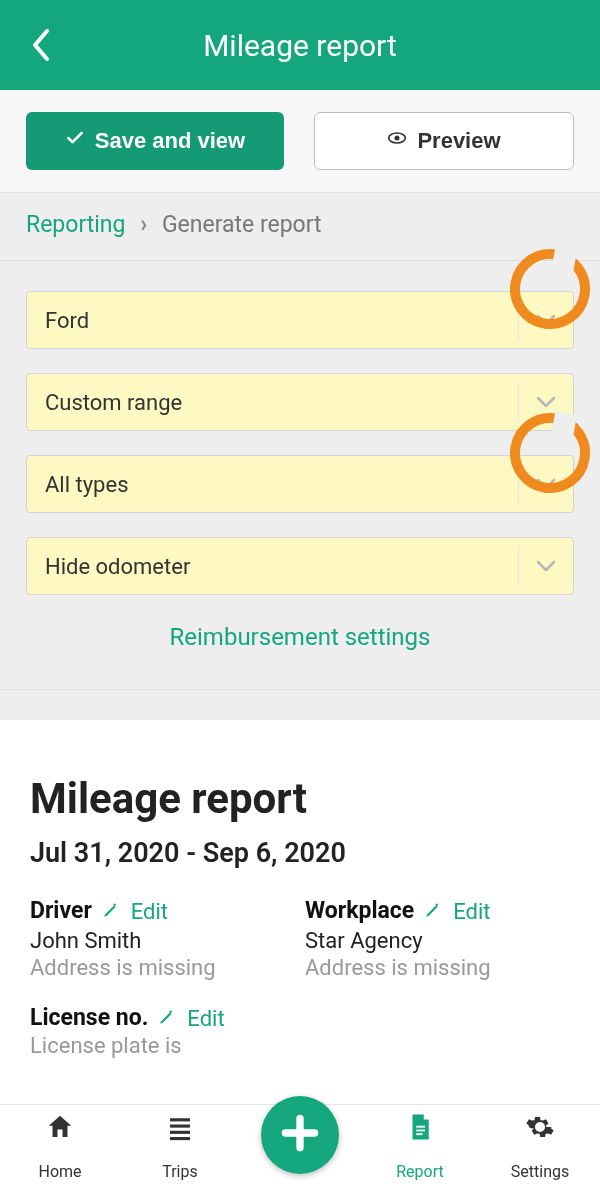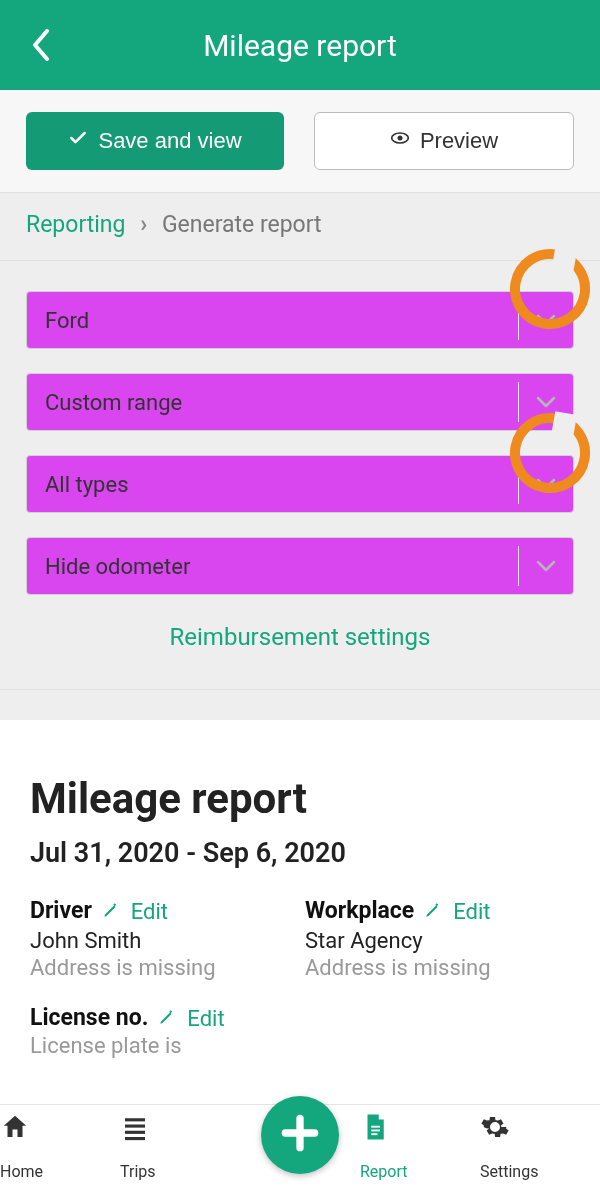--- a/index.html
+++ b/index.html
@@ -5,32 +5,32 @@
   * { box-sizing: border-box; margin: 0; padding: 0; }
   html, body { width: 600px; height: 1188px; font-family: -apple-system, "Segoe UI", Roboto, Arial, sans-serif; background: #f2f2f2; overflow: hidden; }
   .screen { width: 600px; height: 1188px; display: flex; flex-direction: column; position: relative; }
 
   .topbar { background: #14a77d; height: 90px; display: flex; align-items: center; position: relative; }
   .back { position: absolute; left: 20px; top: 25px; width: 40px; height: 40px; display: flex; align-items: center; justify-content: center; }
   .back svg { stroke: #fff; }
   .topbar-title { margin: 0 auto; color: #fff; font-size: 30px; font-weight: 400; }
 
   .actions { background: #f7f7f7; padding: 22px 26px; display: flex; gap: 30px; border-bottom: 1px solid #e0e0e0; }
-  .btn { flex: 1; height: 58px; border-radius: 6px; font-size: 22px; display: flex; align-items: center; justify-content: center; gap: 10px; cursor: pointer; }
+  .btn { flex: 1; height: 58px; border-radius: 6px; font-size: 22px; display: flex; align-items: center; justify-content: center; gap: 10px; cursor: pointer; font-weight: bold; }
   .btn-primary { background: #149a74; color: #fff; border: none; }
   .btn-secondary { background: #fff; color: #333; border: 1px solid #bcbcbc; justify-content: center; }
   .btn svg { width: 20px; height: 20px; }
 
   .breadcrumbs { background: #eeeeee; padding: 18px 26px 22px; font-size: 23px; border-bottom: 1px solid #e0e0e0; }
   .crumb-link { color: #14a77d; }
   .crumb-sep { color: #888; margin: 0 9px; font-weight: bold; }
   .crumb-cur { color: #777; }
 
   .filters { background: #eeeeee; padding: 30px 26px 30px; border-bottom: 1px solid #e0e0e0; position: relative; }
-  .select { background: #d946ef; border: 1px solid #d2d2d2; border-radius: 4px; height: 58px; display: flex; align-items: center; padding: 0 18px; margin-bottom: 24px; font-size: 22px; color: #333; position: relative; }
+  .select { background: #fef9c3; border: 1px solid #d2d2d2; border-radius: 4px; height: 58px; display: flex; align-items: center; padding: 0 18px; margin-bottom: 24px; font-size: 22px; color: #333; position: relative; }
   .select:last-of-type { margin-bottom: 0; }
   .select .caret-wrap { position: absolute; right: 0; top: 8px; bottom: 8px; width: 55px; border-left: 1px solid #e3e3e3; display: flex; align-items: center; justify-content: center; }
   .select .caret-wrap svg { stroke: #b6b6b6; }
 
   .reimb { text-align: center; padding: 28px 0 8px; }
   .reimb-link { color: #14a77d; font-size: 24px; }
 
   .gap { height: 30px; background: #eeeeee; }
 
   .report { background: #fff; flex: 1; padding: 54px 30px 0; min-height: 0; }
@@ -38,21 +38,21 @@
   .report .range { font-size: 27px; font-weight: 600; color: #222; margin-bottom: 28px; }
   .info-grid { display: grid; grid-template-columns: 1fr 1fr; column-gap: 10px; row-gap: 24px; }
   .info-block .label-row { display: flex; align-items: flex-end; gap: 10px; }
   .info-block .label { font-weight: 700; font-size: 23px; color: #111; }
   .edit-link { color: #14a77d; font-size: 22px; display: inline-flex; align-items: center; gap: 11px; }
   .edit-link svg { width: 18px; height: 18px; fill: #14a77d; }
   .info-block .value { font-size: 22px; color: #222; margin-top: 4px; }
   .info-block .missing { font-size: 22px; color: #999; margin-top: 2px; }
 
   .navbar { position: absolute; left: 0; right: 0; bottom: 0; height: 84px; background: #fff; display: flex; border-top: 1px solid #e5e5e5; }
-  .nav-item { flex: 1; display: flex; flex-direction: column; justify-content: center; gap: 16px; font-size: 16px; color: #333; }
+  .nav-item { flex: 1; display: flex; flex-direction: column; align-items: center; justify-content: center; gap: 16px; font-size: 16px; color: #333; }
   .nav-item.active { color: #14a77d; }
   .nav-item svg { width: 30px; height: 30px; }
   .nav-fab-wrap { flex: 1; position: relative; }
   .nav-fab { position: absolute; left: 50%; transform: translateX(-50%); bottom: 14px; width: 78px; height: 78px; background: #14a77d; border-radius: 50%; display: flex; align-items: center; justify-content: center; box-shadow: 0 2px 6px rgba(0,0,0,0.25); }
   .nav-fab svg { width: 44px; height: 44px; stroke: #fff; }
 
   .highlight-circle { position: absolute; width: 80px; height: 80px; border: 10px solid #ef8a1e; border-radius: 50%; pointer-events: none; }
   .hc1 { top: -12px; right: 10px; transform: rotate(10deg); }
   .hc2 { top: 152px; right: 10px; transform: rotate(10deg); }
   .highlight-circle::after { content:""; position:absolute; top:-12px; right:10px; width:22px; height:22px; background:#eeeeee; }

